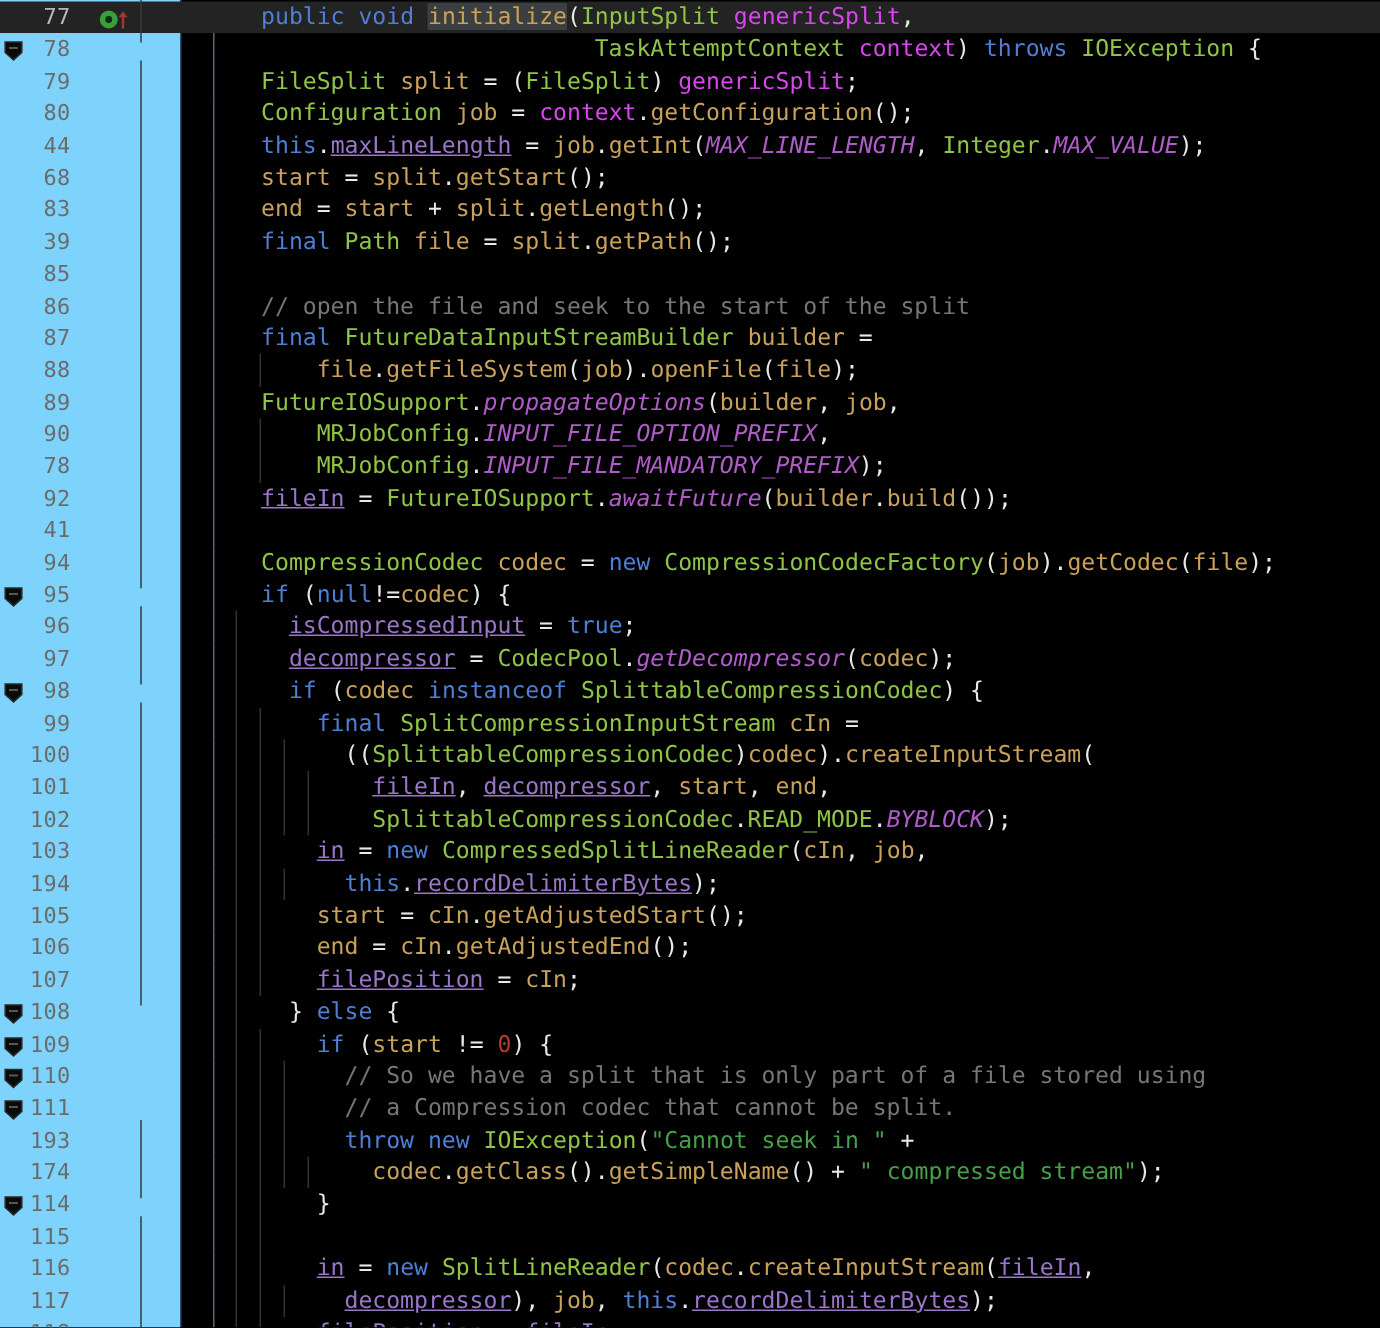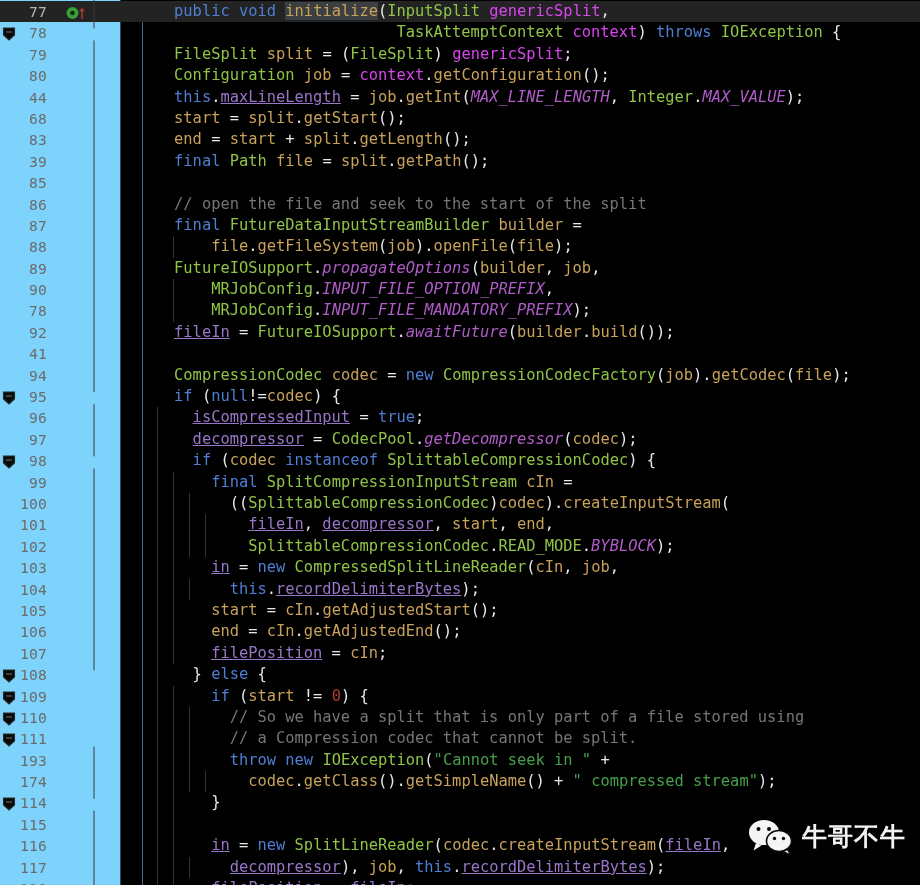--- a/index.html
+++ b/index.html
@@ -240,21 +240,21 @@
         <div class="gline">
           <span class="lnum">101</span>
         </div>
         <div class="gline">
           <span class="lnum">102</span>
         </div>
         <div class="gline">
           <span class="lnum">103</span>
         </div>
         <div class="gline">
-          <span class="lnum">104</span>
+          <span class="lnum">194</span>
         </div>
         <div class="gline">
           <span class="lnum">105</span>
         </div>
         <div class="gline">
           <span class="lnum">106</span>
         </div>
         <div class="gline">
           <span class="lnum">107</span>
         </div>
@@ -321,27 +321,14 @@
         <line x1="94" x2="94" y1="746.5999999999999" y2="798.8" stroke="#3a3a3a" stroke-width="1"></line>
         <line x1="94" x2="94" y1="810.8" y2="885" stroke="#3a3a3a" stroke-width="1"></line>
       </svg>
   </div>
 
   <div id="codewrap">
     <div class="leftrule"></div>
     <div id="code"><div class="cline current"><span class="op">    </span><span class="kw">public</span><span class="op"> </span><span class="kw">void</span><span class="op"> </span><span class="var hl">initialize</span><span class="op">(</span><span class="cls">InputSplit</span><span class="op"> </span><span class="par">genericSplit</span><span class="op">,</span></div><div class="cline"><span class="iguide sel" style="left: 22px;"></span><span class="op">                            </span><span class="cls">TaskAttemptContext</span><span class="op"> </span><span class="par">context</span><span class="op">) </span><span class="kw">throws</span><span class="op"> </span><span class="cls">IOException</span><span class="op"> {</span></div><div class="cline"><span class="iguide sel" style="left: 22px;"></span><span class="op">    </span><span class="cls">FileSplit</span><span class="op"> </span><span class="var">split</span><span class="op"> = (</span><span class="cls">FileSplit</span><span class="op">) </span><span class="par">genericSplit</span><span class="op">;</span></div><div class="cline"><span class="iguide sel" style="left: 22px;"></span><span class="op">    </span><span class="cls">Configuration</span><span class="op"> </span><span class="var">job</span><span class="op"> = </span><span class="par">context</span><span class="op">.</span><span class="var">getConfiguration</span><span class="op">();</span></div><div class="cline"><span class="iguide sel" style="left: 22px;"></span><span class="op">    </span><span class="kw">this</span><span class="op">.</span><span class="fld">maxLineLength</span><span class="op"> = </span><span class="var">job</span><span class="op">.</span><span class="var">getInt</span><span class="op">(</span><span class="sfld">MAX_LINE_LENGTH</span><span class="op">, </span><span class="cls">Integer</span><span class="op">.</span><span class="sfld">MAX_VALUE</span><span class="op">);</span></div><div class="cline"><span class="iguide sel" style="left: 22px;"></span><span class="op">    </span><span class="var">start</span><span class="op"> = </span><span class="var">split</span><span class="op">.</span><span class="var">getStart</span><span class="op">();</span></div><div class="cline"><span class="iguide sel" style="left: 22px;"></span><span class="op">    </span><span class="var">end</span><span class="op"> = </span><span class="var">start</span><span class="op"> + </span><span class="var">split</span><span class="op">.</span><span class="var">getLength</span><span class="op">();</span></div><div class="cline"><span class="iguide sel" style="left: 22px;"></span><span class="op">    </span><span class="kw">final</span><span class="op"> </span><span class="cls">Path</span><span class="op"> </span><span class="var">file</span><span class="op"> = </span><span class="var">split</span><span class="op">.</span><span class="var">getPath</span><span class="op">();</span></div><div class="cline"><span class="iguide sel" style="left: 22px;"></span>&nbsp;</div><div class="cline"><span class="iguide sel" style="left: 22px;"></span><span class="op">    </span><span class="cmt">// open the file and seek to the start of the split</span></div><div class="cline"><span class="iguide sel" style="left: 22px;"></span><span class="op">    </span><span class="kw">final</span><span class="op"> </span><span class="cls">FutureDataInputStreamBuilder</span><span class="op"> </span><span class="var">builder</span><span class="op"> =</span></div><div class="cline"><span class="iguide sel" style="left: 22px;"></span><span class="iguide" style="left: 53px;"></span><span class="op">        </span><span class="var">file</span><span class="op">.</span><span class="var">getFileSystem</span><span class="op">(</span><span class="var">job</span><span class="op">).</span><span class="var">openFile</span><span class="op">(</span><span class="var">file</span><span class="op">);</span></div><div class="cline"><span class="iguide sel" style="left: 22px;"></span><span class="op">    </span><span class="cls">FutureIOSupport</span><span class="op">.</span><span class="sfld">propagateOptions</span><span class="op">(</span><span class="var">builder</span><span class="op">, </span><span class="var">job</span><span class="op">,</span></div><div class="cline"><span class="iguide sel" style="left: 22px;"></span><span class="iguide" style="left: 53px;"></span><span class="op">        </span><span class="cls">MRJobConfig</span><span class="op">.</span><span class="sfld">INPUT_FILE_OPTION_PREFIX</span><span class="op">,</span></div><div class="cline"><span class="iguide sel" style="left: 22px;"></span><span class="iguide" style="left: 53px;"></span><span class="op">        </span><span class="cls">MRJobConfig</span><span class="op">.</span><span class="sfld">INPUT_FILE_MANDATORY_PREFIX</span><span class="op">);</span></div><div class="cline"><span class="iguide sel" style="left: 22px;"></span><span class="op">    </span><span class="fld">fileIn</span><span class="op"> = </span><span class="cls">FutureIOSupport</span><span class="op">.</span><span class="sfld">awaitFuture</span><span class="op">(</span><span class="var">builder</span><span class="op">.</span><span class="var">build</span><span class="op">());</span></div><div class="cline"><span class="iguide sel" style="left: 22px;"></span>&nbsp;</div><div class="cline"><span class="iguide sel" style="left: 22px;"></span><span class="op">    </span><span class="cls">CompressionCodec</span><span class="op"> </span><span class="var">codec</span><span class="op"> = </span><span class="kw">new</span><span class="op"> </span><span class="cls">CompressionCodecFactory</span><span class="op">(</span><span class="var">job</span><span class="op">).</span><span class="var">getCodec</span><span class="op">(</span><span class="var">file</span><span class="op">);</span></div><div class="cline"><span class="iguide sel" style="left: 22px;"></span><span class="op">    </span><span class="kw">if</span><span class="op"> (</span><span class="kw">null</span><span class="op">!=</span><span class="var">codec</span><span class="op">) {</span></div><div class="cline"><span class="iguide sel" style="left: 22px;"></span><span class="iguide" style="left: 37px;"></span><span class="op">      </span><span class="fld">isCompressedInput</span><span class="op"> = </span><span class="kw">true</span><span class="op">;</span></div><div class="cline"><span class="iguide sel" style="left: 22px;"></span><span class="iguide" style="left: 37px;"></span><span class="op">      </span><span class="fld">decompressor</span><span class="op"> = </span><span class="cls">CodecPool</span><span class="op">.</span><span class="sfld">getDecompressor</span><span class="op">(</span><span class="var">codec</span><span class="op">);</span></div><div class="cline"><span class="iguide sel" style="left: 22px;"></span><span class="iguide" style="left: 37px;"></span><span class="op">      </span><span class="kw">if</span><span class="op"> (</span><span class="var">codec</span><span class="op"> </span><span class="kw">instanceof</span><span class="op"> </span><span class="cls">SplittableCompressionCodec</span><span class="op">) {</span></div><div class="cline"><span class="iguide sel" style="left: 22px;"></span><span class="iguide" style="left: 37px;"></span><span class="iguide" style="left: 53px;"></span><span class="op">        </span><span class="kw">final</span><span class="op"> </span><span class="cls">SplitCompressionInputStream</span><span class="op"> </span><span class="var">cIn</span><span class="op"> =</span></div><div class="cline"><span class="iguide sel" style="left: 22px;"></span><span class="iguide" style="left: 37px;"></span><span class="iguide" style="left: 53px;"></span><span class="iguide" style="left: 69px;"></span><span class="op">          </span><span class="op">((</span><span class="cls">SplittableCompressionCodec</span><span class="op">)</span><span class="var">codec</span><span class="op">).</span><span class="var">createInputStream</span><span class="op">(</span></div><div class="cline"><span class="iguide sel" style="left: 22px;"></span><span class="iguide" style="left: 37px;"></span><span class="iguide" style="left: 53px;"></span><span class="iguide" style="left: 69px;"></span><span class="iguide" style="left: 85px;"></span><span class="op">            </span><span class="fld">fileIn</span><span class="op">, </span><span class="fld">decompressor</span><span class="op">, </span><span class="var">start</span><span class="op">, </span><span class="var">end</span><span class="op">,</span></div><div class="cline"><span class="iguide sel" style="left: 22px;"></span><span class="iguide" style="left: 37px;"></span><span class="iguide" style="left: 53px;"></span><span class="iguide" style="left: 69px;"></span><span class="iguide" style="left: 85px;"></span><span class="op">            </span><span class="cls">SplittableCompressionCodec</span><span class="op">.</span><span class="cls">READ_MODE</span><span class="op">.</span><span class="sfld">BYBLOCK</span><span class="op">);</span></div><div class="cline"><span class="iguide sel" style="left: 22px;"></span><span class="iguide" style="left: 37px;"></span><span class="iguide" style="left: 53px;"></span><span class="op">        </span><span class="fld">in</span><span class="op"> = </span><span class="kw">new</span><span class="op"> </span><span class="cls">CompressedSplitLineReader</span><span class="op">(</span><span class="var">cIn</span><span class="op">, </span><span class="var">job</span><span class="op">,</span></div><div class="cline"><span class="iguide sel" style="left: 22px;"></span><span class="iguide" style="left: 37px;"></span><span class="iguide" style="left: 53px;"></span><span class="iguide" style="left: 69px;"></span><span class="op">          </span><span class="kw">this</span><span class="op">.</span><span class="fld">recordDelimiterBytes</span><span class="op">);</span></div><div class="cline"><span class="iguide sel" style="left: 22px;"></span><span class="iguide" style="left: 37px;"></span><span class="iguide" style="left: 53px;"></span><span class="op">        </span><span class="var">start</span><span class="op"> = </span><span class="var">cIn</span><span class="op">.</span><span class="var">getAdjustedStart</span><span class="op">();</span></div><div class="cline"><span class="iguide sel" style="left: 22px;"></span><span class="iguide" style="left: 37px;"></span><span class="iguide" style="left: 53px;"></span><span class="op">        </span><span class="var">end</span><span class="op"> = </span><span class="var">cIn</span><span class="op">.</span><span class="var">getAdjustedEnd</span><span class="op">();</span></div><div class="cline"><span class="iguide sel" style="left: 22px;"></span><span class="iguide" style="left: 37px;"></span><span class="iguide" style="left: 53px;"></span><span class="op">        </span><span class="fld">filePosition</span><span class="op"> = </span><span class="var">cIn</span><span class="op">;</span></div><div class="cline"><span class="iguide sel" style="left: 22px;"></span><span class="iguide" style="left: 37px;"></span><span class="op">      } </span><span class="kw">else</span><span class="op"> {</span></div><div class="cline"><span class="iguide sel" style="left: 22px;"></span><span class="iguide" style="left: 37px;"></span><span class="iguide" style="left: 53px;"></span><span class="op">        </span><span class="kw">if</span><span class="op"> (</span><span class="var">start</span><span class="op"> != </span><span class="num">0</span><span class="op">) {</span></div><div class="cline"><span class="iguide sel" style="left: 22px;"></span><span class="iguide" style="left: 37px;"></span><span class="iguide" style="left: 53px;"></span><span class="iguide" style="left: 69px;"></span><span class="op">          </span><span class="cmt">// So we have a split that is only part of a file stored using</span></div><div class="cline"><span class="iguide sel" style="left: 22px;"></span><span class="iguide" style="left: 37px;"></span><span class="iguide" style="left: 53px;"></span><span class="iguide" style="left: 69px;"></span><span class="op">          </span><span class="cmt">// a Compression codec that cannot be split.</span></div><div class="cline"><span class="iguide sel" style="left: 22px;"></span><span class="iguide" style="left: 37px;"></span><span class="iguide" style="left: 53px;"></span><span class="iguide" style="left: 69px;"></span><span class="op">          </span><span class="kw">throw</span><span class="op"> </span><span class="kw">new</span><span class="op"> </span><span class="cls">IOException</span><span class="op">(</span><span class="str">"Cannot seek in "</span><span class="op"> +</span></div><div class="cline"><span class="iguide sel" style="left: 22px;"></span><span class="iguide" style="left: 37px;"></span><span class="iguide" style="left: 53px;"></span><span class="iguide" style="left: 69px;"></span><span class="iguide" style="left: 85px;"></span><span class="op">            </span><span class="var">codec</span><span class="op">.</span><span class="var">getClass</span><span class="op">().</span><span class="var">getSimpleName</span><span class="op">() + </span><span class="str">" compressed stream"</span><span class="op">);</span></div><div class="cline"><span class="iguide sel" style="left: 22px;"></span><span class="iguide" style="left: 37px;"></span><span class="iguide" style="left: 53px;"></span><span class="op">        }</span></div><div class="cline"><span class="iguide sel" style="left: 22px;"></span><span class="iguide" style="left: 37px;"></span><span class="iguide" style="left: 53px;"></span>&nbsp;</div><div class="cline"><span class="iguide sel" style="left: 22px;"></span><span class="iguide" style="left: 37px;"></span><span class="iguide" style="left: 53px;"></span><span class="op">        </span><span class="fld">in</span><span class="op"> = </span><span class="kw">new</span><span class="op"> </span><span class="cls">SplitLineReader</span><span class="op">(</span><span class="var">codec</span><span class="op">.</span><span class="var">createInputStream</span><span class="op">(</span><span class="fld">fileIn</span><span class="op">,</span></div><div class="cline"><span class="iguide sel" style="left: 22px;"></span><span class="iguide" style="left: 37px;"></span><span class="iguide" style="left: 53px;"></span><span class="iguide" style="left: 69px;"></span><span class="op">          </span><span class="fld">decompressor</span><span class="op">), </span><span class="var">job</span><span class="op">, </span><span class="kw">this</span><span class="op">.</span><span class="fld">recordDelimiterBytes</span><span class="op">);</span></div><div class="cline"><span class="iguide sel" style="left: 22px;"></span><span class="iguide" style="left: 37px;"></span><span class="iguide" style="left: 53px;"></span><span class="op">        </span><span class="fld">filePosition</span><span class="op"> = </span><span class="fld">fileIn</span><span class="op">;</span></div></div>
   </div>
 
-  <div id="watermark">
-    <svg width="46" height="38" viewBox="0 0 46 38">
-      <ellipse cx="17" cy="14.5" rx="15" ry="12.6" fill="#f5f5f5"></ellipse>
-      <path d="M9 25 L6.5 32.5 L14.5 27.5 Z" fill="#f5f5f5"></path>
-      <circle cx="11.5" cy="11" r="2" fill="#0b0b0b"></circle>
-      <circle cx="22" cy="11" r="2" fill="#0b0b0b"></circle>
-      <ellipse cx="32" cy="23" rx="12.5" ry="10.5" fill="#f5f5f5" stroke="#0b0b0b" stroke-width="1.6"></ellipse>
-      <path d="M40.5 31.5 L43.5 37 L36.5 33.5 Z" fill="#f5f5f5" stroke="#0b0b0b" stroke-width="1.2"></path>
-      <circle cx="27.5" cy="20.5" r="1.7" fill="#0b0b0b"></circle>
-      <circle cx="36.5" cy="20.5" r="1.7" fill="#0b0b0b"></circle>
-    </svg>
-    <span id="wm-text">牛哥不牛</span>
-  </div>
 
 </div>
 
 </body></html>

